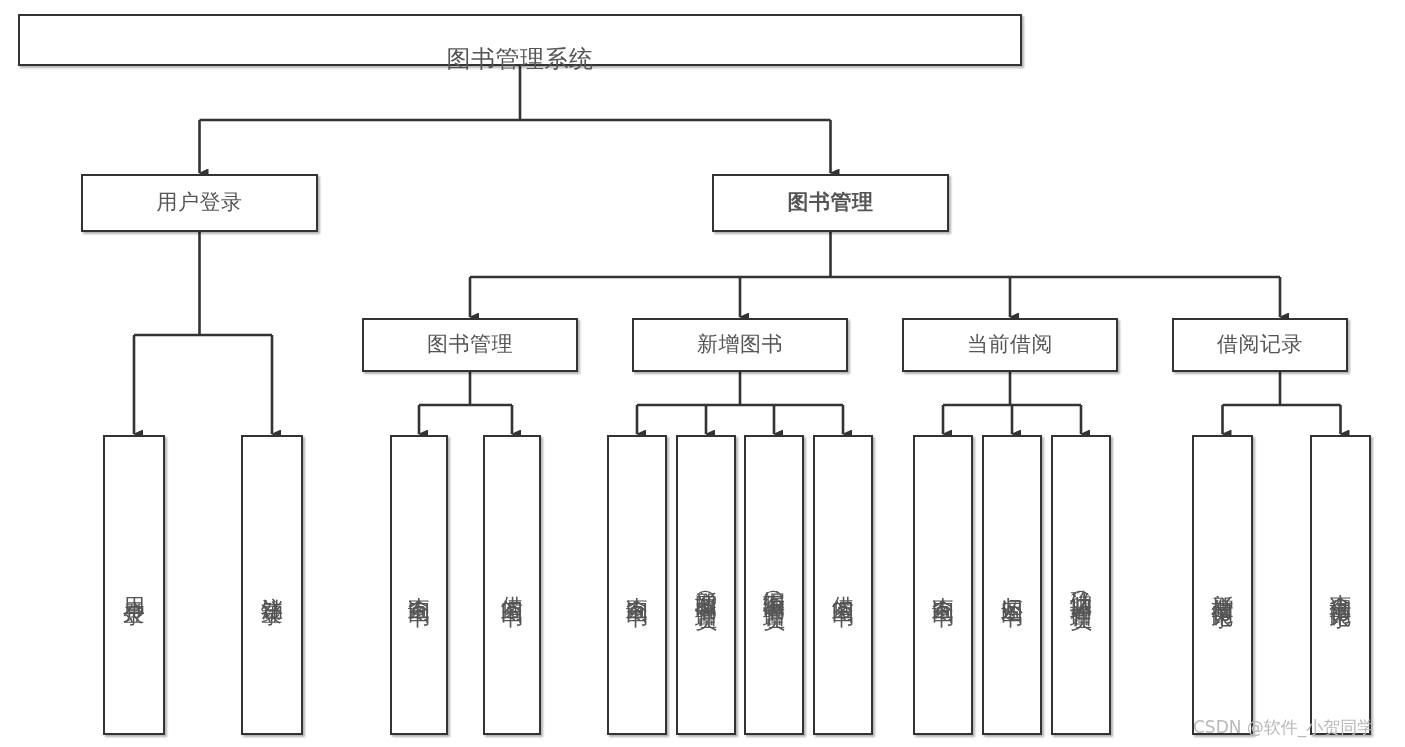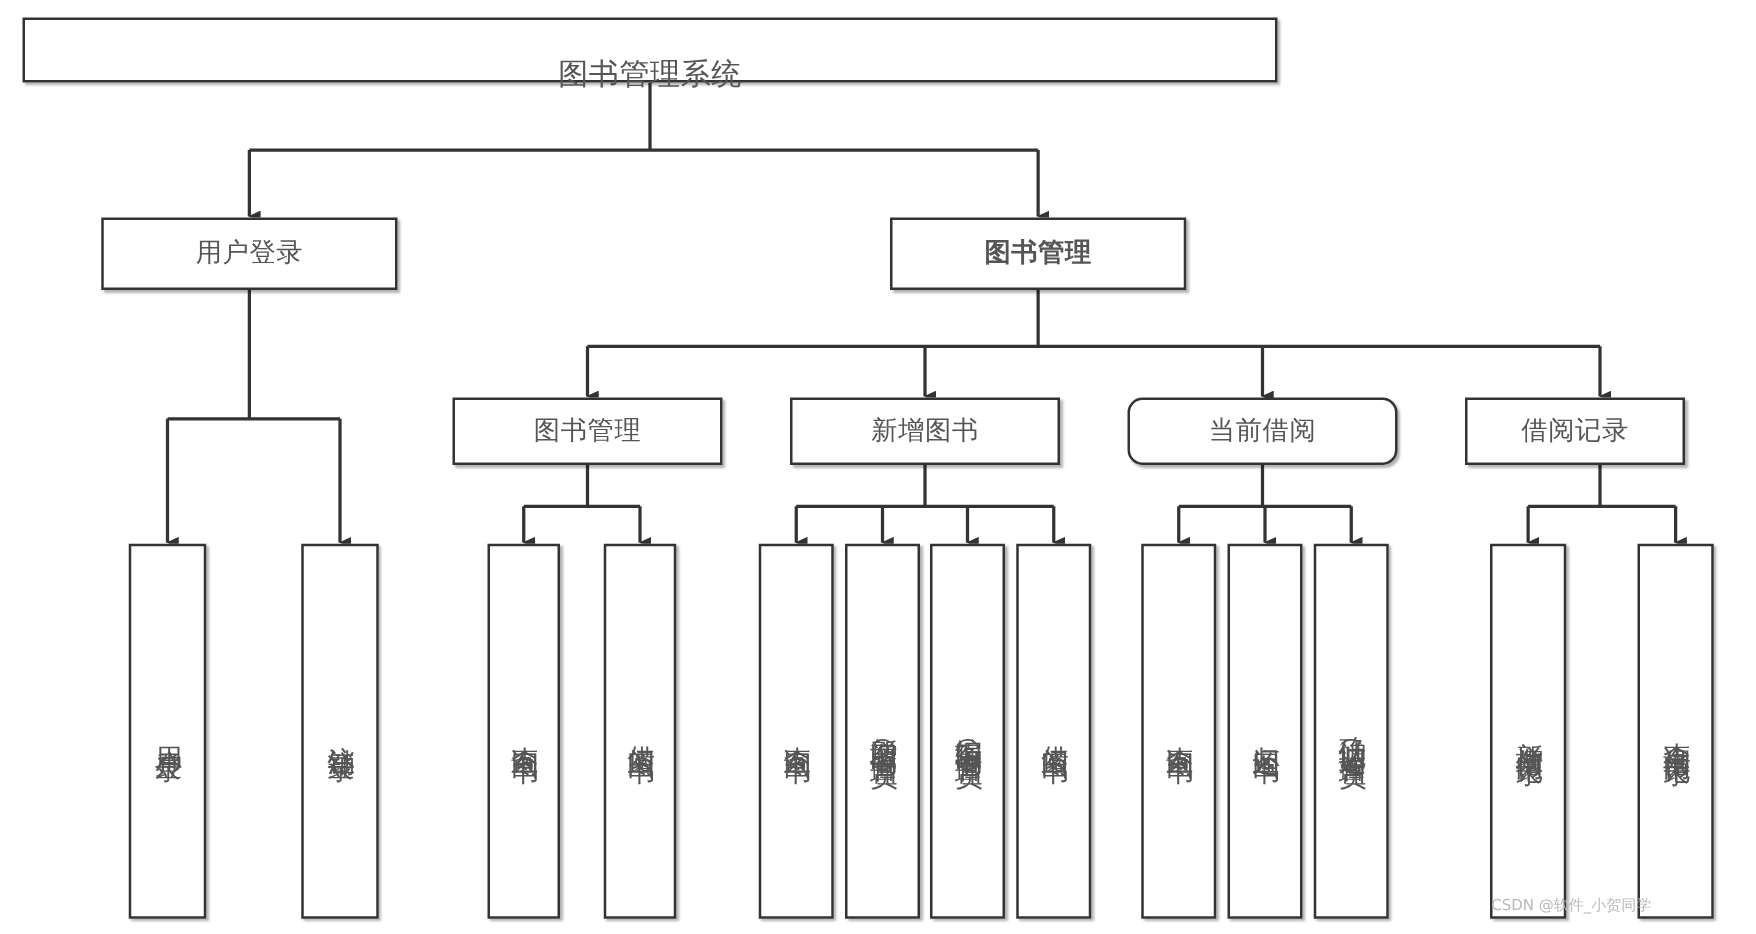--- a/index.html
+++ b/index.html
@@ -65,21 +65,21 @@
     font-size: 22px;
     letter-spacing: 3px;
     line-height: 1;
     white-space: nowrap;
     max-height: 100%;
   }
   .watermark {
     position: absolute;
     left: 1193px;
     top: 716px;
-    font-size: 12px;
+    font-size: 17px;
     color: #b9b9b9;
     z-index: 5;
     white-space: nowrap;
     font-family: "DejaVu Sans", "Liberation Sans", sans-serif;
   }
 </style>
 </head>
 <body>
 
 <div id="diagram-root">
@@ -136,21 +136,21 @@
       </div>
       <div class="node level1 horiz" style="left: 712px; top: 174px; width: 237px; height: 58px; font-weight: bold;">
         <div class="node-label">图书管理</div>
       </div>
       <div class="node level2 horiz" style="left: 362px; top: 318px; width: 216px; height: 54px;">
         <div class="node-label">图书管理</div>
       </div>
       <div class="node level2 horiz" style="left: 632px; top: 318px; width: 216px; height: 54px;">
         <div class="node-label">新增图书</div>
       </div>
-      <div class="node level2 horiz" style="left: 902px; top: 318px; width: 216px; height: 54px; border-radius: 12px;">
+      <div class="node level2 horiz" style="left: 902px; top: 318px; width: 216px; height: 54px;">
         <div class="node-label">当前借阅</div>
       </div>
       <div class="node level2 horiz" style="left: 1172px; top: 318px; width: 176px; height: 54px;">
         <div class="node-label">借阅记录</div>
       </div>
       <div class="node leaf vert" style="left: 103px; top: 435px; width: 62px; height: 300px;">
         <div class="node-label">用户登录</div>
       </div>
       <div class="node leaf vert" style="left: 241px; top: 435px; width: 62px; height: 300px;">
         <div class="node-label">注销登录</div>

